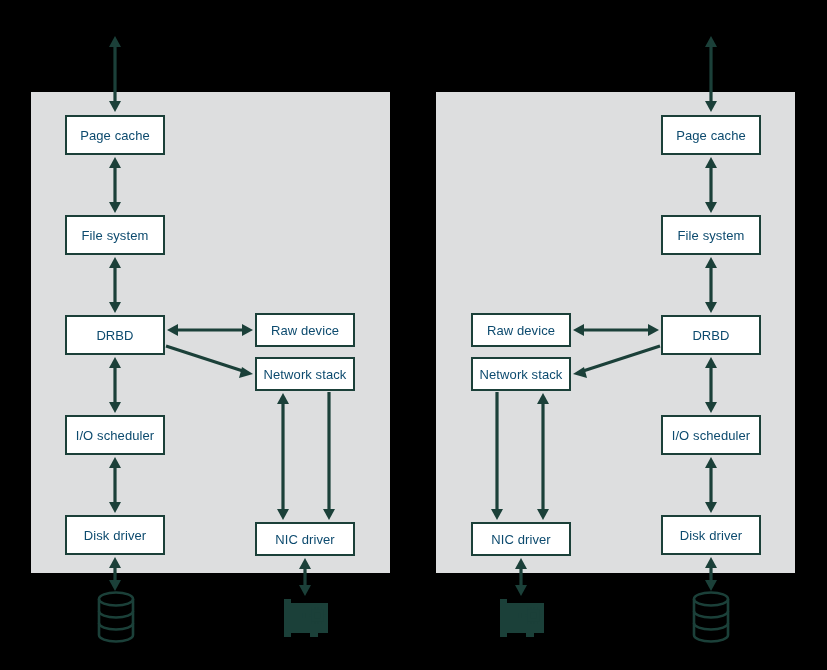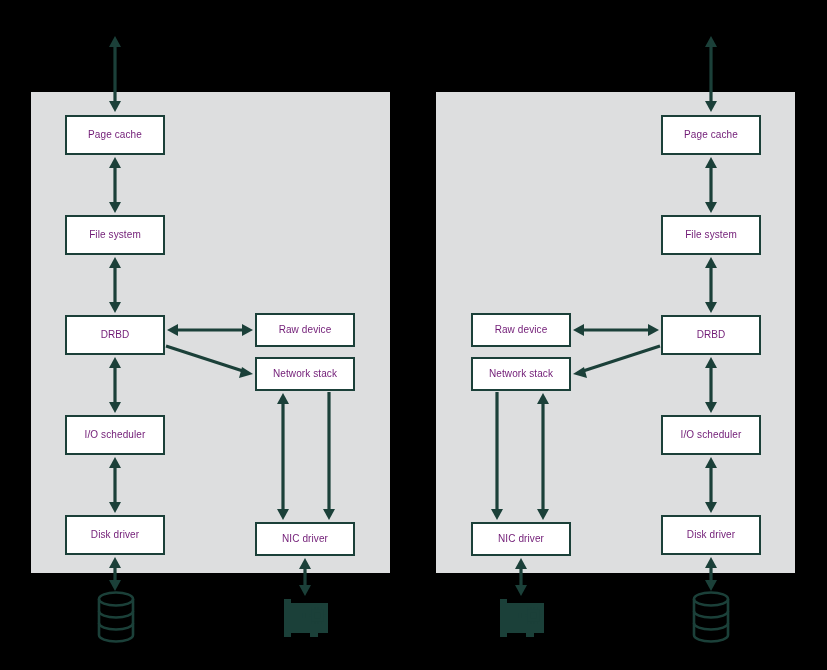--- a/index.html
+++ b/index.html
@@ -2,21 +2,21 @@
 <html><head>
 <meta charset="utf-8">
 <style>
   html,body{margin:0;padding:0;background:#000;}
   body{width:827px;height:670px;overflow:hidden;
        font-family:"Liberation Sans","DejaVu Sans",sans-serif;}
   #stage{position:relative;width:827px;height:670px;background:#000;}
   .panel{position:absolute;background:#dddedf;}
   .node{position:absolute;background:#ffffff;border:2.5px solid #1b4039;
         box-sizing:border-box;display:flex;align-items:center;justify-content:center;}
-  .node span{color:#701a75;font-size:10px;line-height:1;white-space:nowrap;letter-spacing:.1px;}
+  .node span{color:#0c4a6e;font-size:13px;line-height:1;white-space:nowrap;letter-spacing:.1px;}
   .edge{position:absolute;overflow:visible;}
   .edge svg{display:block;overflow:visible;}
   .icon{position:absolute;}
   .icon svg{display:block;}
 </style>
 </head>
 <body>
 
 <div id="stage">
 

